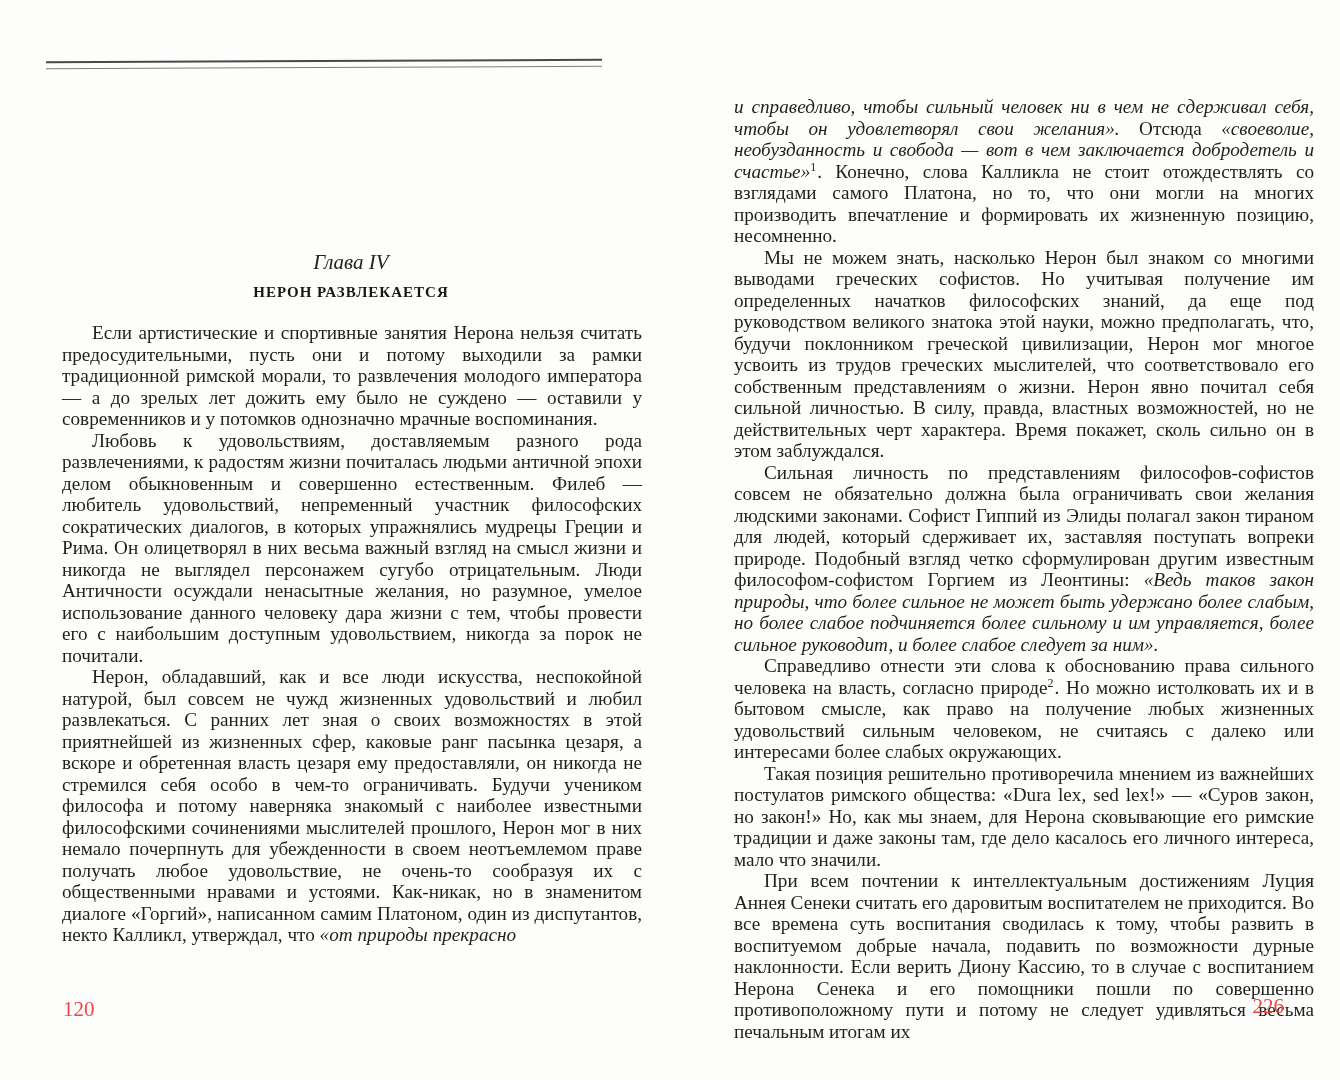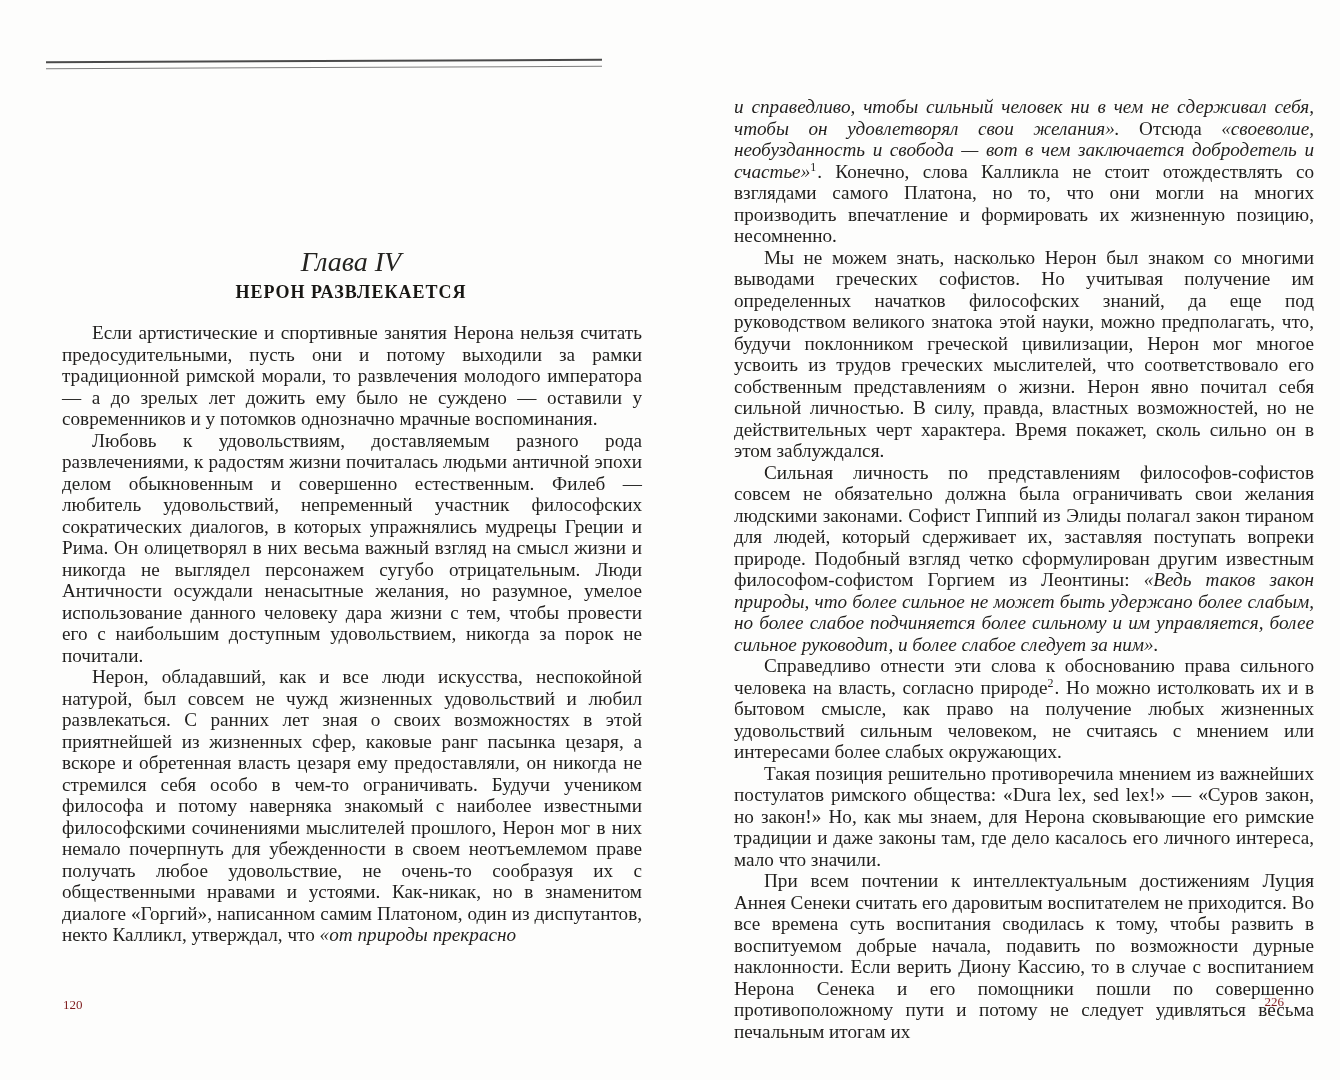--- a/index.html
+++ b/index.html
@@ -15,40 +15,40 @@
   
   .head-rule{
     position:absolute;left:46px;top:60px;width:556px;height:5px;
     border-top:2px solid #4a4a4a;border-bottom:1px solid #7d7d7d;
     transform:rotate(-0.25deg);
   }
   .chapter-head{
     position:absolute;left:62px;top:250px;width:578px;text-align:center;
   }
   .chapter-label{
-    font-style:italic;font-size:28px;line-height:24px;color:#242320;
+    font-style:italic;font-size:21px;line-height:24px;color:#242320;
   }
   .chapter-title{
-    font-weight:bold;font-size:18px;line-height:26px;margin-top:5px;
+    font-weight:bold;font-size:15px;line-height:26px;margin-top:5px;
     letter-spacing:1px;color:#181714;
   }
   .page-body{
     position:absolute;width:580px;
     font-size:19.2px;line-height:21.5px;
     text-align:justify;
     color:#201f1d;
   }
   #left-body{left:62px;top:322px;}
   #right-body{left:734px;top:48px;}
   .para{margin:0;text-indent:30px;}
   .para.cont{text-indent:0;margin-top:48px;}
   .it{font-style:italic;}
   sup.fn{font-size:12px;line-height:0;vertical-align:super;letter-spacing:1px;}
   .pagenum{
-    position:absolute;font-size:13px;color:#7f1d1d;
+    position:absolute;font-size:21px;color:#ef4444;
   }
   .pagenum-left{left:63px;top:997px;}
   .pagenum-right{left:734px;top:994px;width:580px;text-align:right;
     padding-right:30px;box-sizing:border-box;}
 </style>
 </head>
 <body>
 
 <div class="sheet">
 
@@ -64,20 +64,20 @@
       <p class="para"><span>Любовь к удовольствиям, доставляемым разного рода развлечениями, к радостям жизни почиталась людьми античной эпохи делом обыкновенным и совершенно естественным. Филеб — любитель удовольствий, непременный участник философских сократических диалогов, в которых упражнялись мудрецы Греции и Рима. Он олицетворял в них весьма важный взгляд на смысл жизни и никогда не выглядел персонажем сугубо отрицательным. Люди Античности осуждали ненасытные желания, но разумное, умелое использование данного человеку дара жизни с тем, чтобы провести его с наибольшим доступным удовольствием, никогда за порок не почитали.</span></p>
       <p class="para"><span>Нерон, обладавший, как и все люди искусства, неспокойной натурой, был совсем не чужд жизненных удовольствий и любил развлекаться. С ранних лет зная о своих возможностях в этой приятнейшей из жизненных сфер, каковые ранг пасынка цезаря, а вскоре и обретенная власть цезаря ему предоставляли, он никогда не стремился себя особо в чем-то ограничивать. Будучи учеником философа и потому наверняка знакомый с наиболее известными философскими сочинениями мыслителей прошлого, Нерон мог в них немало почерпнуть для убежденности в своем неотъемлемом праве получать любое удовольствие, не очень-то сообразуя их с общественными нравами и устоями. Как-никак, но в знаменитом диалоге «Горгий», написанном самим Платоном, один из диспутантов, некто Калликл, утверждал, что </span><span class="it">«от природы прекрасно</span></p>
     </div>
 
   <div class="pagenum pagenum-left">120</div>
 
   <div class="page-body" id="right-body">
       <p class="para cont"><span class="it">и справедливо, чтобы сильный человек ни в чем не сдерживал себя, чтобы он удовлетворял свои желания».</span><span> Отсюда </span><span class="it">«своеволие, необузданность и свобода — вот в чем заключается добродетель и счастье»</span><sup class="fn">1</sup><span>. Конечно, слова Калликла не стоит отождествлять со взглядами самого Платона, но то, что они могли на многих производить впечатление и формировать их жизненную позицию, несомненно.</span></p>
       <p class="para"><span>Мы не можем знать, насколько Нерон был знаком со многими выводами греческих софистов. Но учитывая получение им определенных начатков философских знаний, да еще под руководством великого знатока этой науки, можно предполагать, что, будучи поклонником греческой цивилизации, Нерон мог многое усвоить из трудов греческих мыслителей, что соответствовало его собственным представлениям о жизни. Нерон явно почитал себя сильной личностью. В силу, правда, властных возможностей, но не действительных черт характера. Время покажет, сколь сильно он в этом заблуждался.</span></p>
       <p class="para"><span>Сильная личность по представлениям философов-софистов совсем не обязательно должна была ограничивать свои желания людскими законами. Софист Гиппий из Элиды полагал закон тираном для людей, который сдерживает их, заставляя поступать вопреки природе. Подобный взгляд четко сформулирован другим известным философом-софистом Горгием из Леонтины: </span><span class="it">«Ведь таков закон природы, что более сильное не может быть удержано более слабым, но более слабое подчиняется более сильному и им управляется, более сильное руководит, и более слабое следует за ним».</span></p>
-      <p class="para"><span>Справедливо отнести эти слова к обоснованию права сильного человека на власть, согласно природе</span><sup class="fn">2</sup><span>. Но можно истолковать их и в бытовом смысле, как право на получение любых жизненных удовольствий сильным человеком, не считаясь с мнением или интересами более слабых окружающих.</span></p>
+      <p class="para"><span>Справедливо отнести эти слова к обоснованию права сильного человека на власть, согласно природе</span><sup class="fn">2</sup><span>. Но можно истолковать их и в бытовом смысле, как право на получение любых жизненных удовольствий сильным человеком, не считаясь с далеко или интересами более слабых окружающих.</span></p>
       <p class="para"><span>Такая позиция решительно противоречила мнением из важнейших постулатов римского общества: «Dura lex, sed lex!» — «Суров закон, но закон!» Но, как мы знаем, для Нерона сковывающие его римские традиции и даже законы там, где дело касалось его личного интереса, мало что значили.</span></p>
       <p class="para"><span>При всем почтении к интеллектуальным достижениям Луция Аннея Сенеки считать его даровитым воспитателем не приходится. Во все времена суть воспитания сводилась к тому, чтобы развить в воспитуемом добрые начала, подавить по возможности дурные наклонности. Если верить Диону Кассию, то в случае с воспитанием Нерона Сенека и его помощники пошли по совершенно противоположному пути и потому не следует удивляться весьма печальным итогам их</span></p>
     </div>
 
   <div class="pagenum pagenum-right">226</div>
 
 </div>
 
 </body></html>

